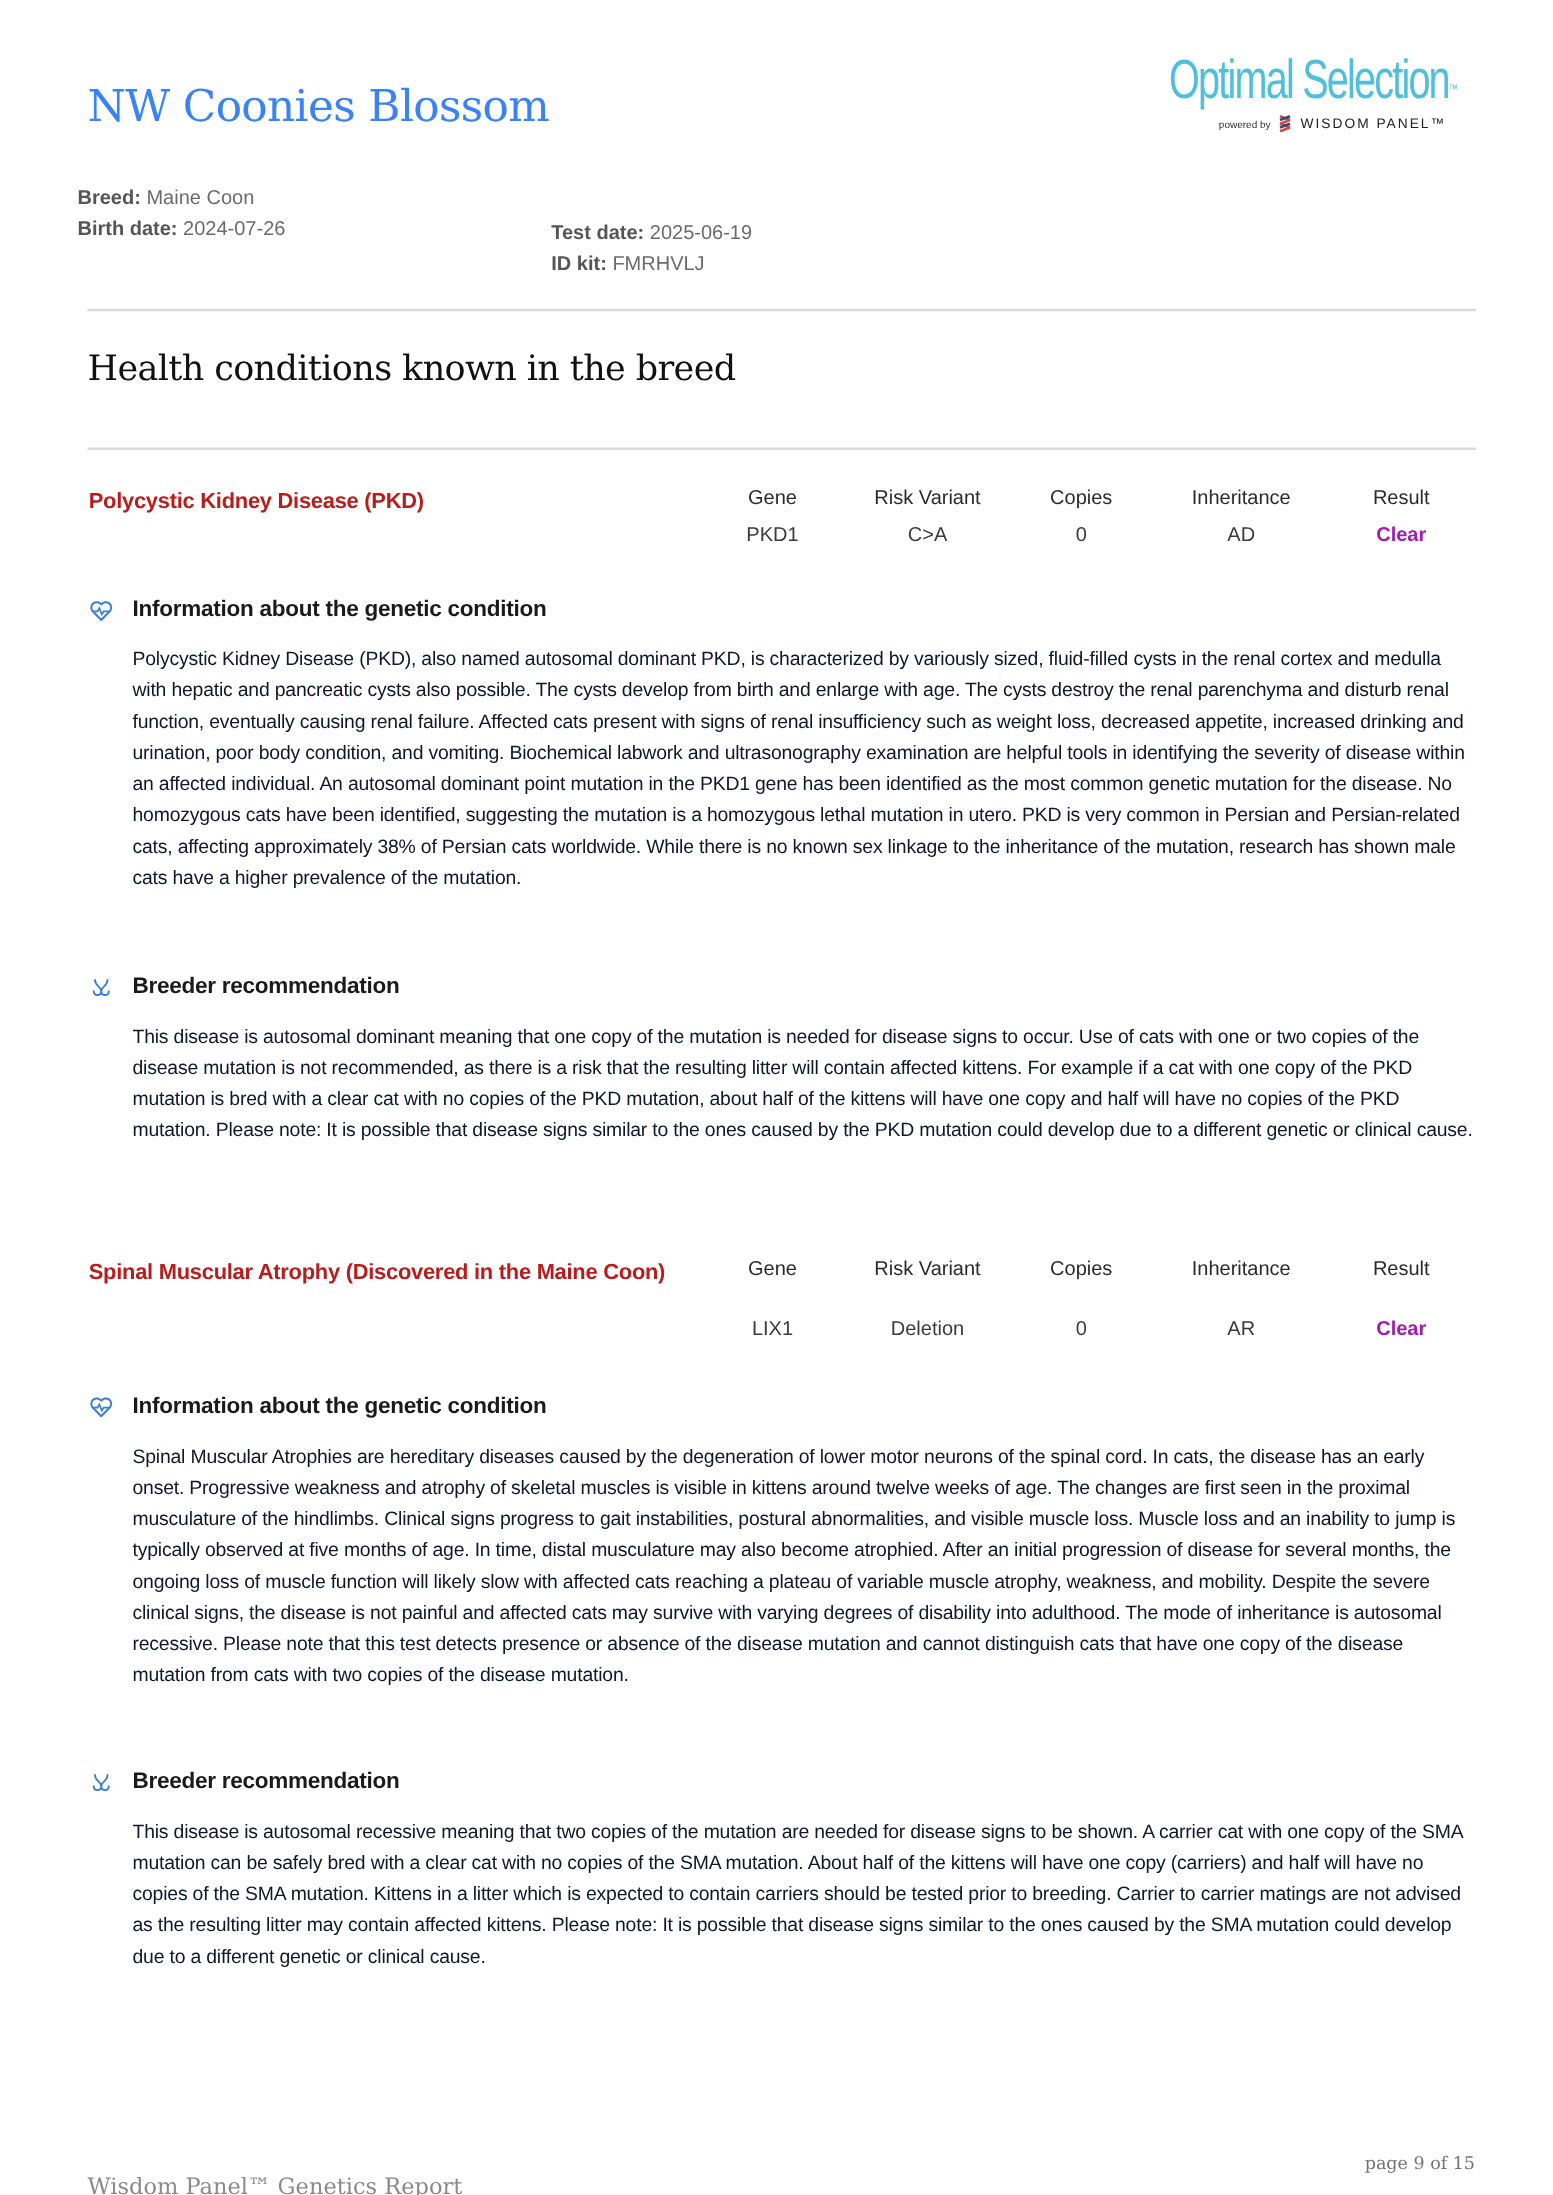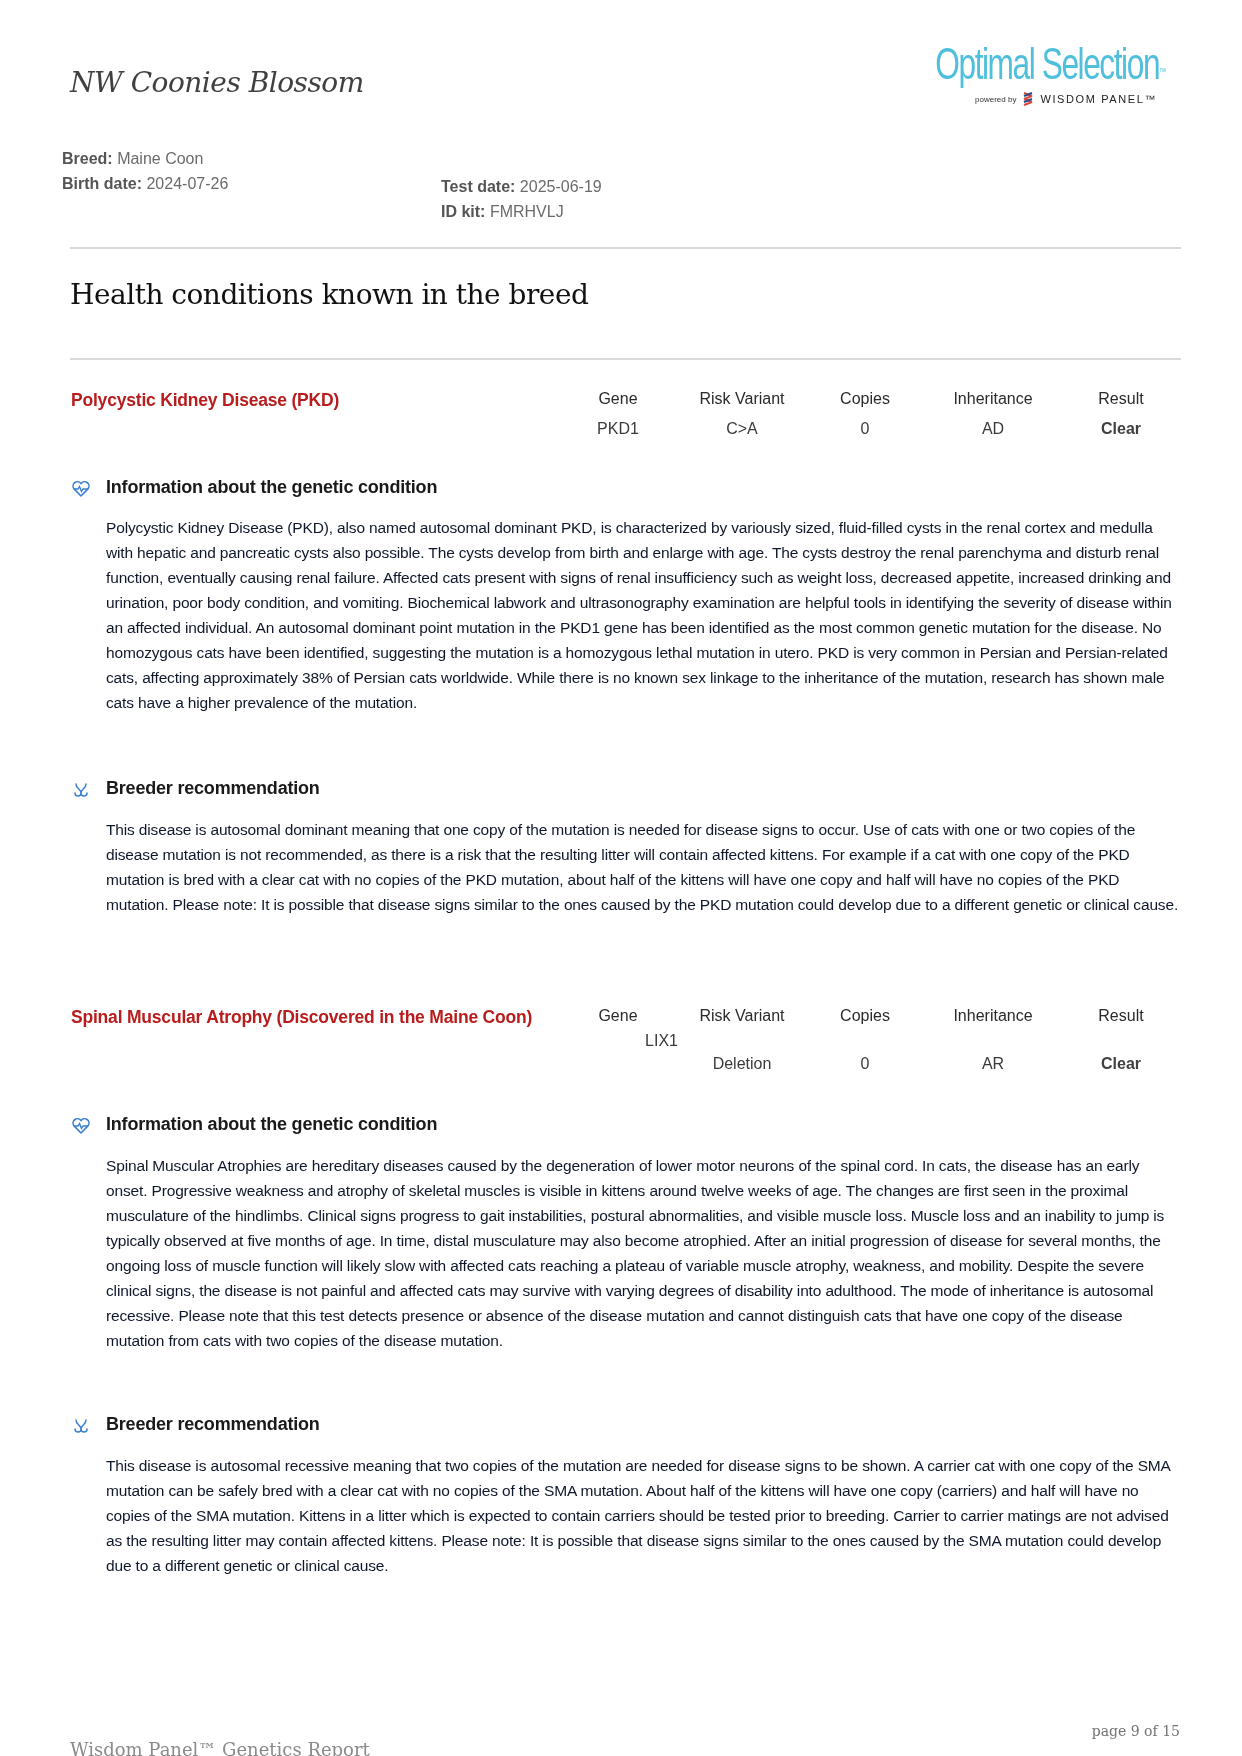--- a/index.html
+++ b/index.html
@@ -1,32 +1,32 @@
 <!DOCTYPE html>
 <html><head>
 <meta charset="utf-8">
 <style>
   html, body { margin:0; padding:0; background:#ffffff; }
   body { width:1242px; height:1756px; position:relative; overflow:hidden; font-family:"Liberation Sans", sans-serif; color:#1a1a1a; }
   .abs { position:absolute; }
-  .title { left:70px; top:66px; font-family:"DejaVu Serif", serif; font-size:28px; color:#404040; letter-spacing:-0.5px;font-style:italic; }
+  .title { left:70px; top:66px; font-family:"DejaVu Serif", serif; font-size:35px; color:#3b82f6; letter-spacing:-0.5px; }
   .logo { left:905px; top:40px; width:260px; height:70px; }
   .logo-main { position:absolute; right:0; top:0; font-family:"Liberation Sans", sans-serif; font-size:44px; color:#4fbfdc; letter-spacing:-2px; transform:scaleX(0.72); transform-origin:right top; white-space:nowrap; line-height:48px; }
   .logo-tm { font-size:10px; vertical-align:top; position:relative; top:8px; }
   .logo-sub { position:absolute; right:8px; top:52px; display:flex; align-items:center; gap:6px; white-space:nowrap; }
   .powered { font-size:8px; color:#333; }
   .wp { font-size:11px; letter-spacing:1.6px; color:#222; }
   .meta { font-size:16px; color:#6b6b6b; line-height:25px; }
   .meta b { color:#555; font-weight:bold; }
   .divider { left:70px; width:1111px; height:2px; background:#d9d9d9; }
   .section-title { left:70px; top:278px; font-family:"DejaVu Serif", serif; font-size:28px; color:#111; letter-spacing:-0.5px; }
   .cond-name { left:71px; width:480px; font-size:17.5px; font-weight:bold; color:#b91c1c; line-height:20px; letter-spacing:-0.2px; }
   .col { width:120px; text-align:center; font-size:16px; color:#3a3a3a; }
   .col-h { color:#2a2a2a; }
-  .clear { color:#404040; font-weight:bold; }
+  .clear { color:#a21caf; font-weight:bold; }
   .sub-h { left:106px; font-size:18px; font-weight:bold; color:#1a1a1a; letter-spacing:-0.2px; }
   .ico { left:71px; width:20px; height:20px; }
   .para { left:106px; width:1075px; font-size:15.5px; color:#0f172a; line-height:25px; letter-spacing:-0.15px; }
   .footer-l { left:70px; top:1723px; font-family:"DejaVu Serif", serif; font-size:18px; color:#8a8a8a;margin-top:16px; }
   .footer-r { right:62px; top:1723px; font-family:"DejaVu Serif", serif; font-size:14px; color:#737373; }
 </style>
 </head>
 <body>
 
 <div class="abs title">NW Coonies Blossom</div>
@@ -88,21 +88,21 @@
 <div class="abs sub-h" style="top:778px;">Breeder recommendation</div>
 <div class="abs para" style="top:817px;">This disease is autosomal dominant meaning that one copy of the mutation is needed for disease signs to occur. Use of cats with one or two copies of the disease mutation is not recommended, as there is a risk that the resulting litter will contain affected kittens. For example if a cat with one copy of the PKD mutation is bred with a clear cat with no copies of the PKD mutation, about half of the kittens will have one copy and half will have no copies of the PKD mutation. Please note: It is possible that disease signs similar to the ones caused by the PKD mutation could develop due to a different genetic or clinical cause.</div>
 
 <div class="abs cond-name" style="top:1007px;">Spinal Muscular Atrophy (Discovered in the Maine Coon)</div>
 <div class="abs col col-h" style="left:558px; top:1007px;">Gene</div>
 <div class="abs col col-h" style="left:682px; top:1007px;">Risk Variant</div>
 <div class="abs col col-h" style="left:805px; top:1007px;">Copies</div>
 <div class="abs col col-h" style="left:933px; top:1007px;">Inheritance</div>
 <div class="abs col col-h" style="left:1061px; top:1007px;">Result</div>
 
-<div class="abs col" style="left:558px; top:1032px;text-align:right;">LIX1</div>
+<div class="abs col" style="left:558px; top:1055px;">LIX1</div>
 <div class="abs col" style="left:682px; top:1055px;">Deletion</div>
 <div class="abs col" style="left:805px; top:1055px;">0</div>
 <div class="abs col" style="left:933px; top:1055px;">AR</div>
 <div class="abs col clear" style="left:1061px; top:1055px;">Clear</div>
 
 <span class="abs ico" style="top:1116px;">
   <svg width="20" height="20" viewBox="0 0 20 20">
       <path d="M10 17 L2.8 9.6 A4.2 4.2 0 0 1 10 4.6 A4.2 4.2 0 0 1 17.2 9.6 Z" fill="none" stroke="#3a7fd0" stroke-width="1.6" stroke-linejoin="round"></path>
       <path d="M3 10 L7 10 L8.5 7.5 L10.5 12.5 L12 10 L17 10" fill="none" stroke="#3a7fd0" stroke-width="1.4"></path>
     </svg>

